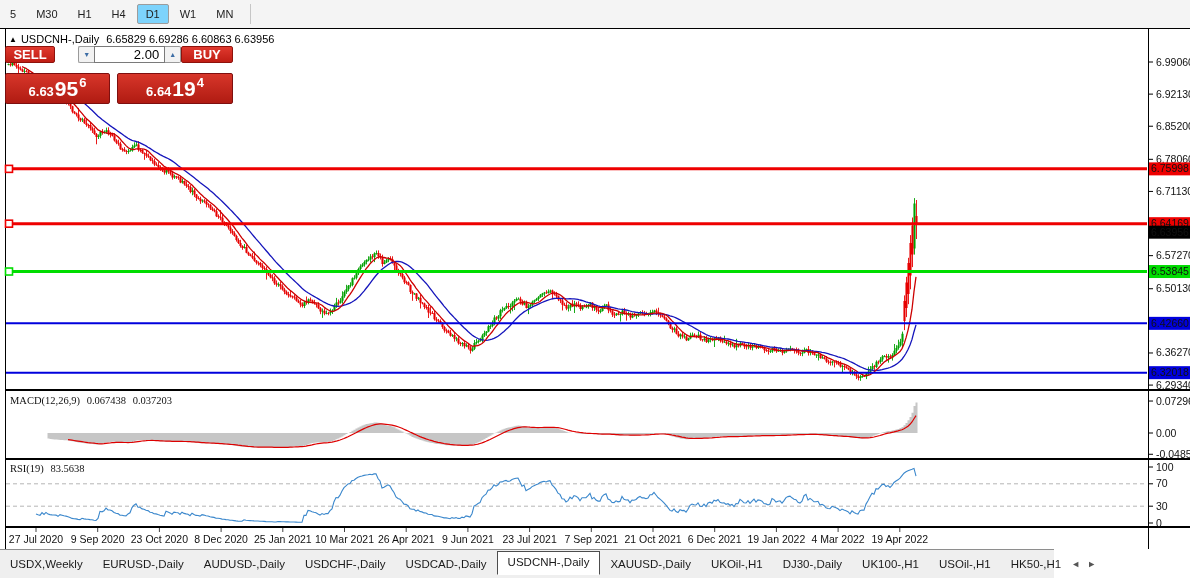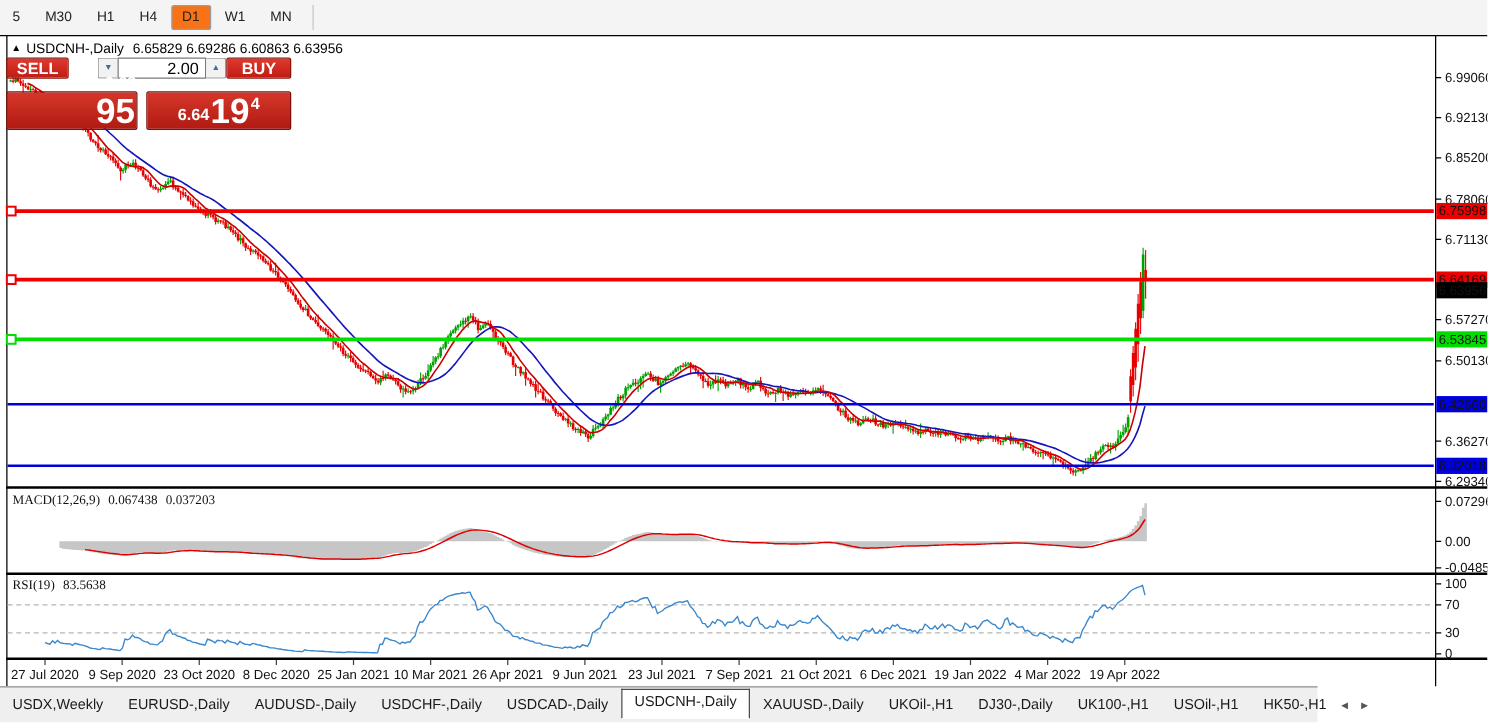--- a/index.html
+++ b/index.html
@@ -2,21 +2,21 @@
 <html><head>
 <meta charset="utf-8">
 <style>
   html,body{margin:0;padding:0;}
   body{width:1190px;height:578px;position:relative;overflow:hidden;background:#fff;
        font-family:"Liberation Sans",sans-serif;-webkit-font-smoothing:antialiased;}
   
   .toolbar{position:absolute;top:0;left:0;width:1190px;height:28px;background:#f4f4f4;
            display:flex;align-items:center;z-index:6;}
   .tb-btn{font-size:11px;color:#222;padding:3px 8px;margin:0 1px;border:1px solid transparent;cursor:default;}
-  .tb-btn.active{background:#f97316;border:1px solid #9c9c9c;border-radius:2px;}
+  .tb-btn.active{background:#7dd3fc;border:1px solid #9c9c9c;border-radius:2px;}
   .tb-sep{width:1px;height:20px;background:#c6c6c6;margin:0 7px;}
   
   svg#plot{position:absolute;top:0;left:0;z-index:1;}
   svg text{font-family:"Liberation Sans",sans-serif;font-size:10.5px;fill:#111;}
   
   .chart-title{position:absolute;top:33px;left:9px;z-index:4;font-size:11px;color:#000;white-space:nowrap;}
   .chart-title .arr{font-size:8px;position:relative;top:-1px;margin-right:4px;}
   .chart-title .ohlc{margin-left:7px;}
   
   .quote{position:absolute;top:46px;left:5px;width:228px;z-index:5;}
@@ -27,23 +27,23 @@
   .spin{display:flex;align-items:stretch;margin-left:23px;}
   .spin-btn{width:15px;background:#f2f2f2;border:1px solid #9a9a9a;color:#3d6da5;font-size:7px;
             display:flex;align-items:center;justify-content:center;}
   .spin-btn.dn{border-right:none;border-radius:2px 0 0 2px;}
   .spin-btn.up{border-left:none;border-radius:0 2px 2px 0;}
   .vol{width:64px;border:1px solid #7a7a7a;font-size:13px;text-align:right;padding:0 5px 0 0;
        font-family:"Liberation Sans",sans-serif;color:#000;}
   .qrow2{display:flex;margin-top:2px;height:31px;}
   .pricebox{background:linear-gradient(#d7362a,#b01b12);border:1px solid #7e0f0f;border-radius:2px;
             color:#fff;display:flex;align-items:flex-end;justify-content:center;padding-bottom:1px;}
-  .bidbox{width:103px;flex-direction:column;} .askbox{width:114px;margin-left:auto;}
+  .bidbox{width:103px;} .askbox{width:114px;margin-left:auto;}
   .pfx{font-size:13px;font-weight:bold;margin-bottom:3px;}
-  .big{font-size:28px;font-weight:bold;line-height:26px;margin:0 1px;text-align:center;}
+  .big{font-size:21px;font-weight:bold;line-height:26px;margin:0 1px;text-align:center;}
   .sup{font-size:13px;font-weight:bold;align-self:flex-start;margin-top:1px;}
   
   .ind-header{position:absolute;left:10px;z-index:4;font-size:10.5px;color:#111;white-space:nowrap;font-family:Liberation Serif, serif;}
   #macdHeader{top:395px;} #rsiHeader{top:463px;}
   .ind-header span{margin-right:4px;}
   
   .tabsbar{position:absolute;top:549px;left:0;width:1054px;height:29px;background:#efefef;
            border-top:1px solid #8e8e8e;display:flex;align-items:center;z-index:6;box-sizing:border-box;}
   .tab{font-size:11.5px;color:#1a1a1a;padding:5px 10px 6px;white-space:nowrap;cursor:default;}
   .tab.active{background:#fff;border:1px solid #4d4d4d;border-bottom:1px solid #fff;

